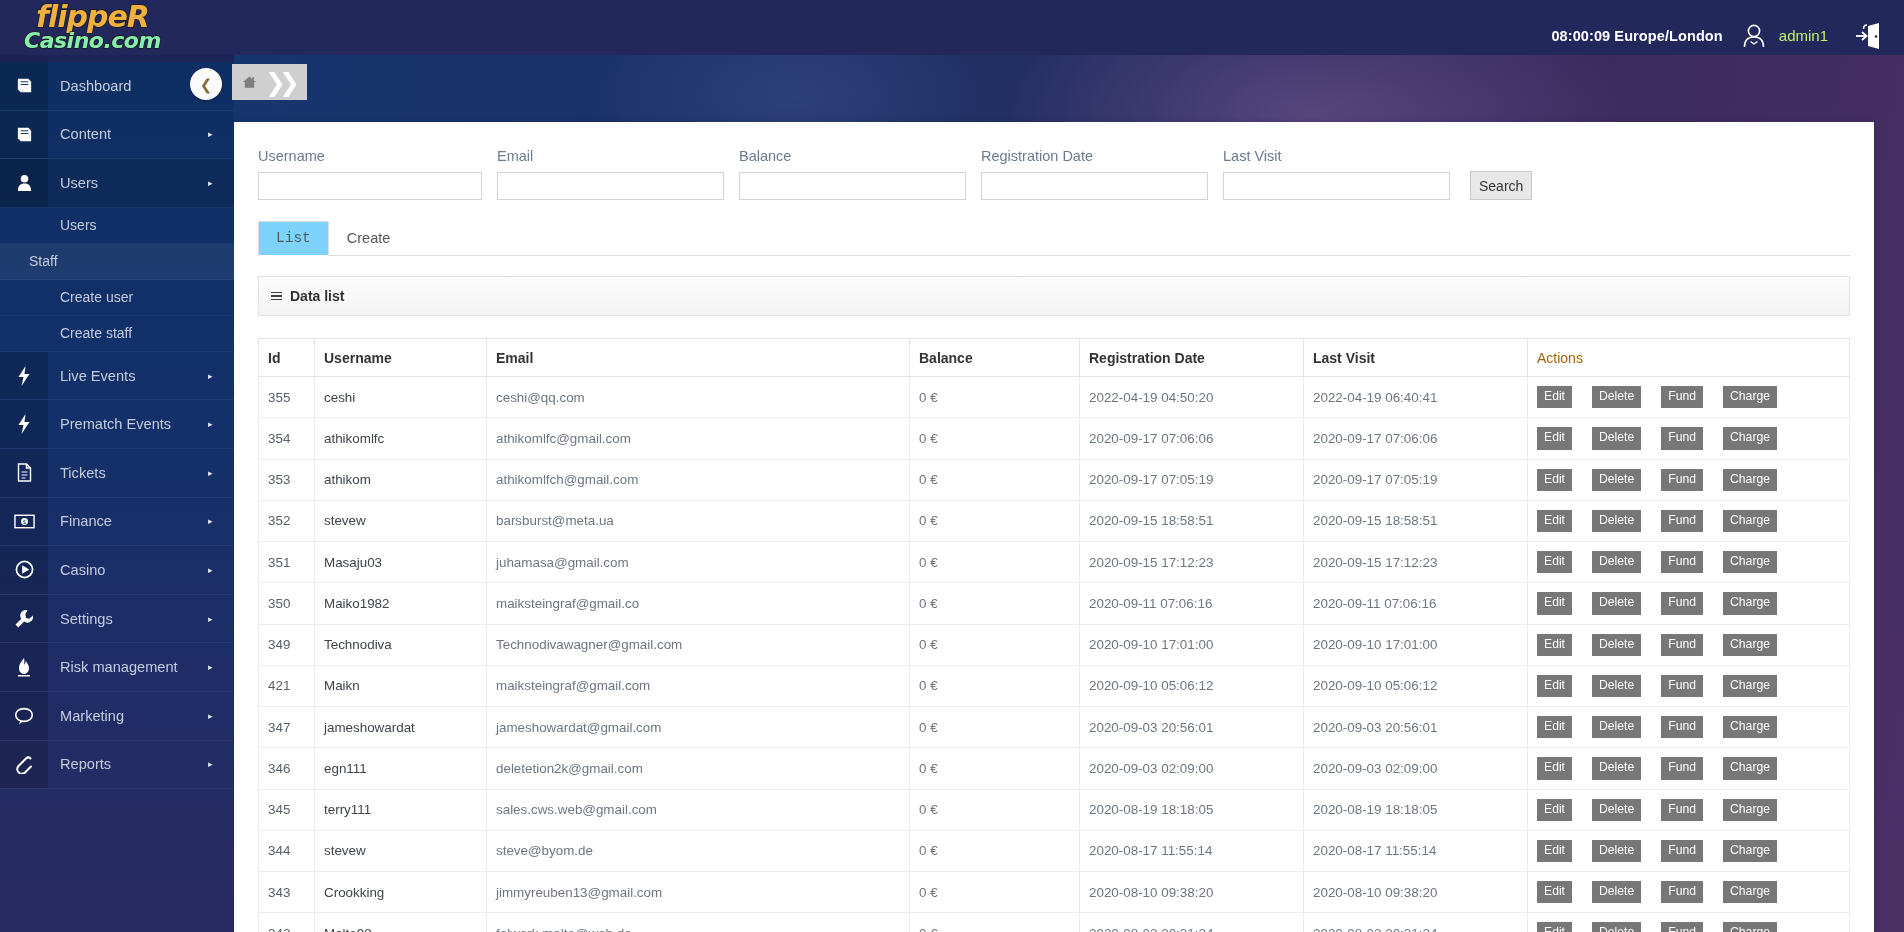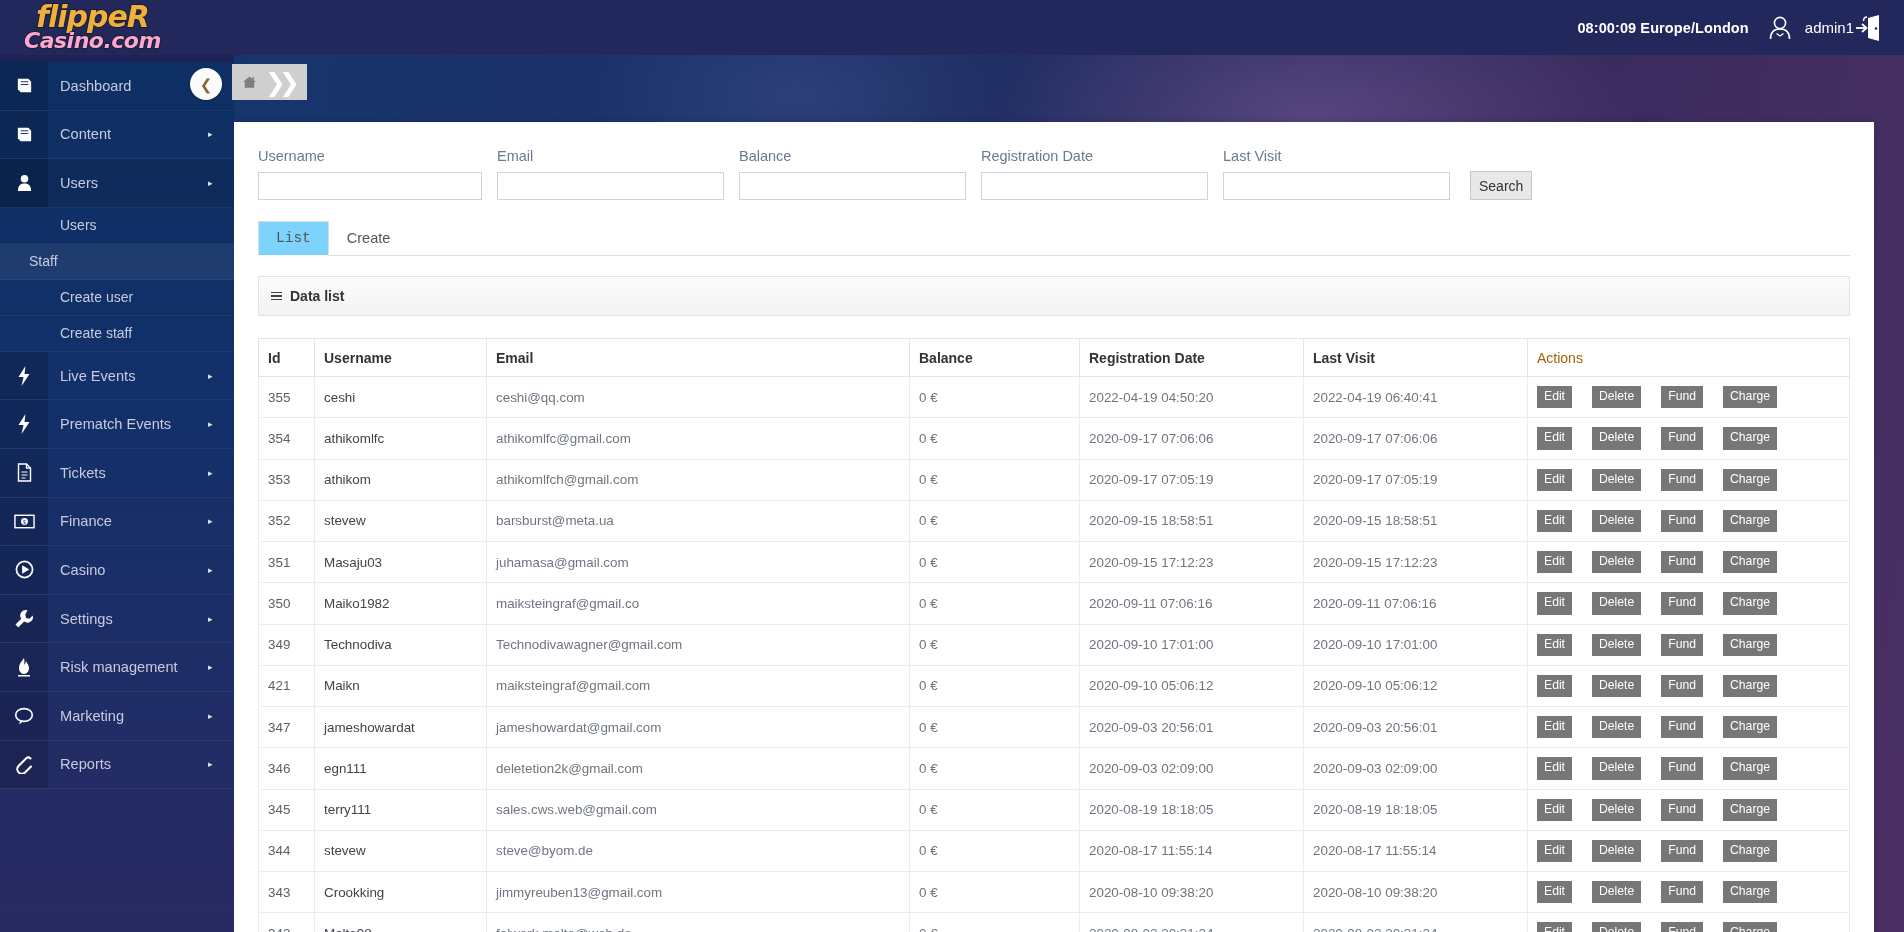--- a/index.html
+++ b/index.html
@@ -29,38 +29,38 @@
     color: #f0b040;
     -webkit-text-stroke: 1.5px #1a1a1a;
     paint-order: stroke fill;
     line-height: 26px;
     text-align: center;
   }
   .logo-line2 {
     font-family: "DejaVu Sans", sans-serif;
     font-weight: bold; font-style: italic;
     font-size: 22px; letter-spacing: -0.5px;
-    color: #f9a8d4;
+    color: #86efac;
     -webkit-text-stroke: 1.5px #1a1a1a;
     paint-order: stroke fill;
     line-height: 22px;
     text-align: center;
   }
   #logo-stack { display: flex; flex-direction: column; align-items: center; }
 
   #header-right {
-    position: absolute; right: 14px; top: 0;
+    position: absolute; right: 14px; top: 8px;
     height: 55px; display: flex; align-items: center; gap: 0px;
   }
   #clock {
     color: #ffffff; font-size: 14.5px; font-weight: bold;
     letter-spacing: 0.1px; margin-right: 16px;
   }
   #avatar-icon { margin-right: 10px; display:flex; align-items:center; }
-  #username-label { color: #ffffff; font-size: 15px; }
+  #username-label { color: #bef264; font-size: 15px; margin-right: 26px; }
   #logout-icon { display:flex; align-items:center; margin-right: 6px; }
 
   
   #sidebar {
     position: absolute; left: 0; top: 62px;
     width: 234px; height: 877px;
     background: linear-gradient(180deg, #0e2f63 0%, #13306a 40%, #2a2a62 100%);
     z-index: 30;
     overflow: hidden;
   }

